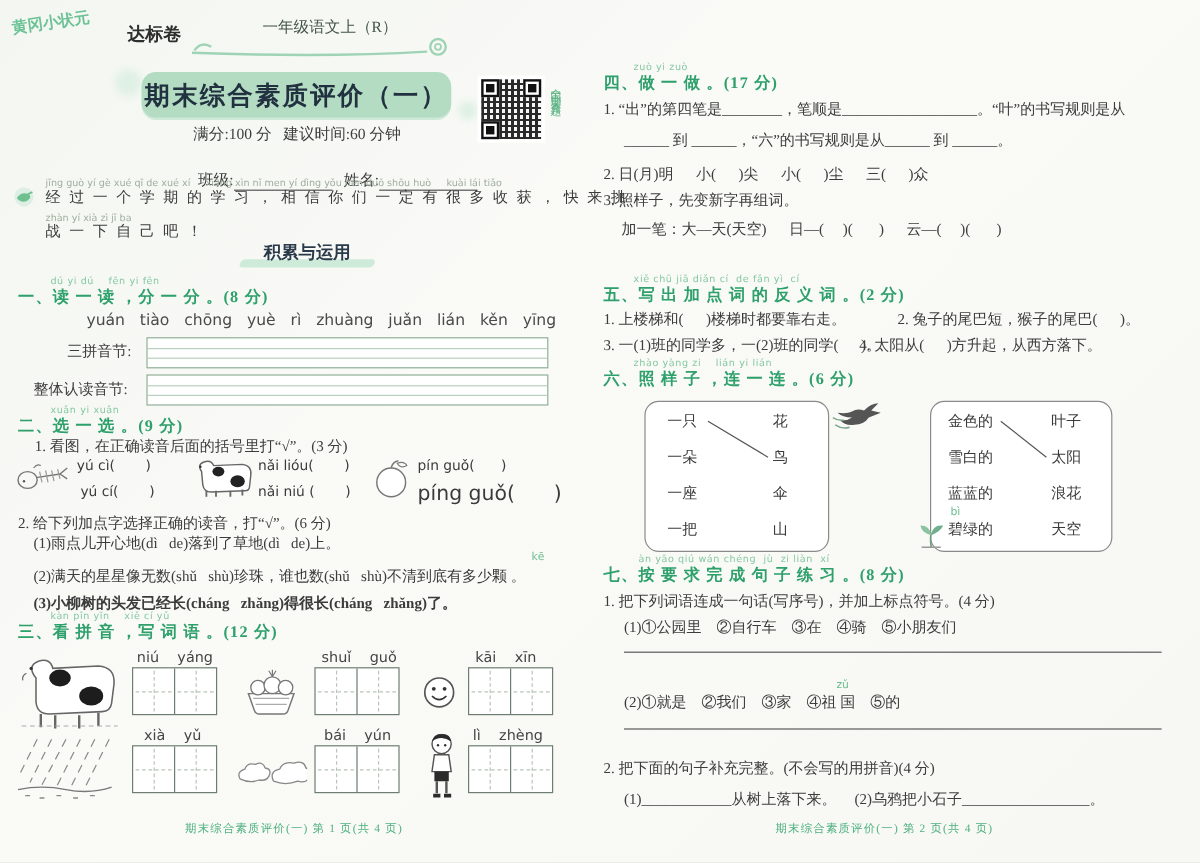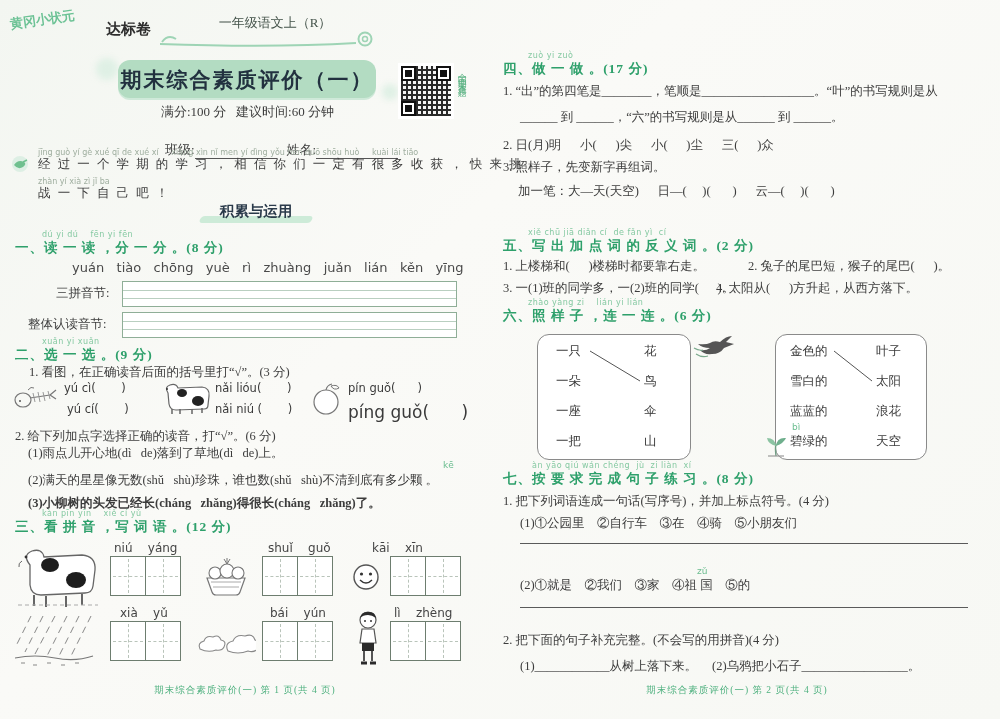--- a/index.html
+++ b/index.html
@@ -167,21 +167,21 @@
       <div class="cell"></div>
       <div class="cell"></div>
     </div>
 
   <svg style="position:absolute;left:352px;top:563px;" width="28" height="28" viewBox="0 0 28 28">
     <circle cx="14" cy="14" r="12" fill="#fff" stroke="#555" stroke-width="1.4"></circle>
     <circle cx="9.5" cy="11" r="1.6" fill="#333"></circle>
     <circle cx="18.5" cy="11" r="1.6" fill="#333"></circle>
     <path d="M8 17 q6 6 12 0" fill="none" stroke="#333" stroke-width="1.4"></path>
   </svg>
-  <div class="t sans" style="left:372px;top:541px;font-size:12px;color:#444;">kāi    xīn</div>
+  <div class="t sans" style="left:396px;top:541px;font-size:12px;color:#444;">kāi    xīn</div>
   <div class="tzg" style="left:390px;top:556px;">
       <div class="cell"></div>
       <div class="cell"></div>
     </div>
 
   <svg style="position:absolute;left:13px;top:614px;" width="82" height="54" viewBox="0 0 82 54">
     <path d="M18 2 L2 34 M30 2 L12 38 M42 2 L22 40 M54 2 L34 42 M66 2 L46 42 M78 2 L58 42" stroke="#888" stroke-width="1" stroke-dasharray="7 5"></path>
     <path d="M2 44 q20 -4 40 0 q20 4 38 -2" stroke="#777" stroke-width="1.1" fill="none"></path>
     <path d="M8 49 h4 M20 51 h4 M34 49 h4 M48 51 h4 M62 49 h4" stroke="#888" stroke-width="1.2"></path>
   </svg>

